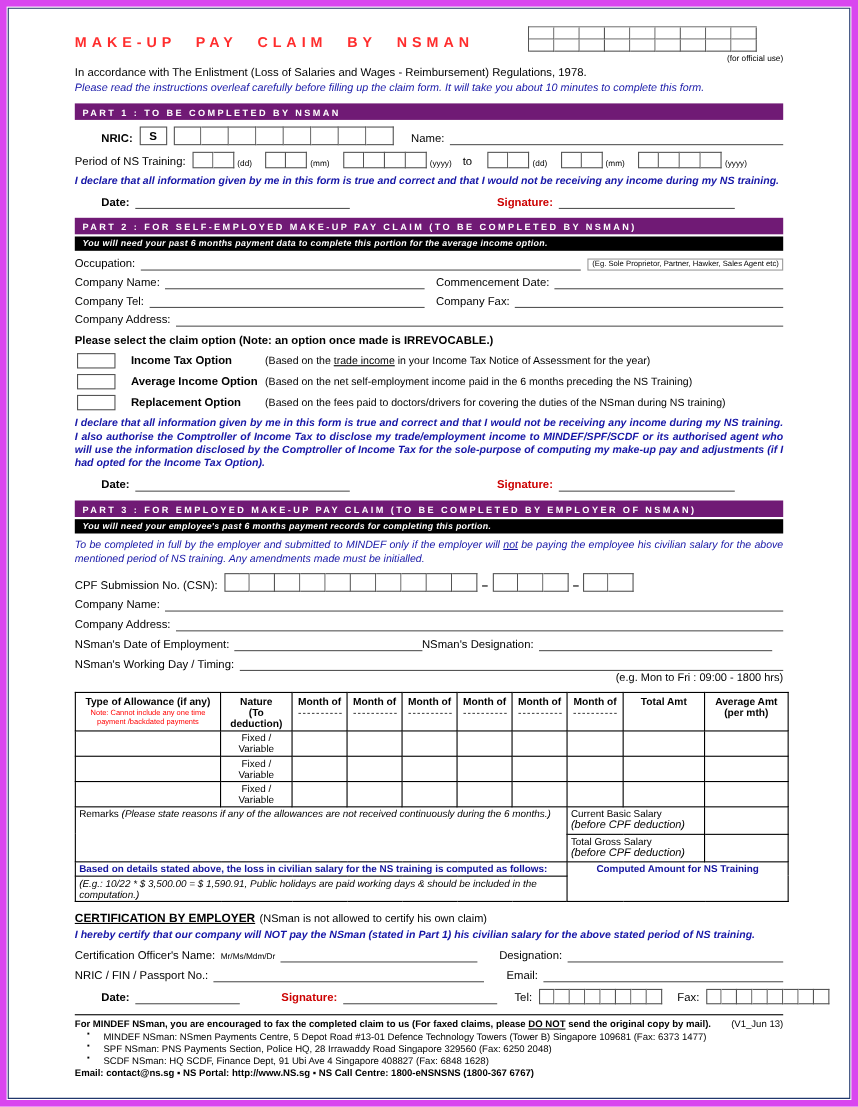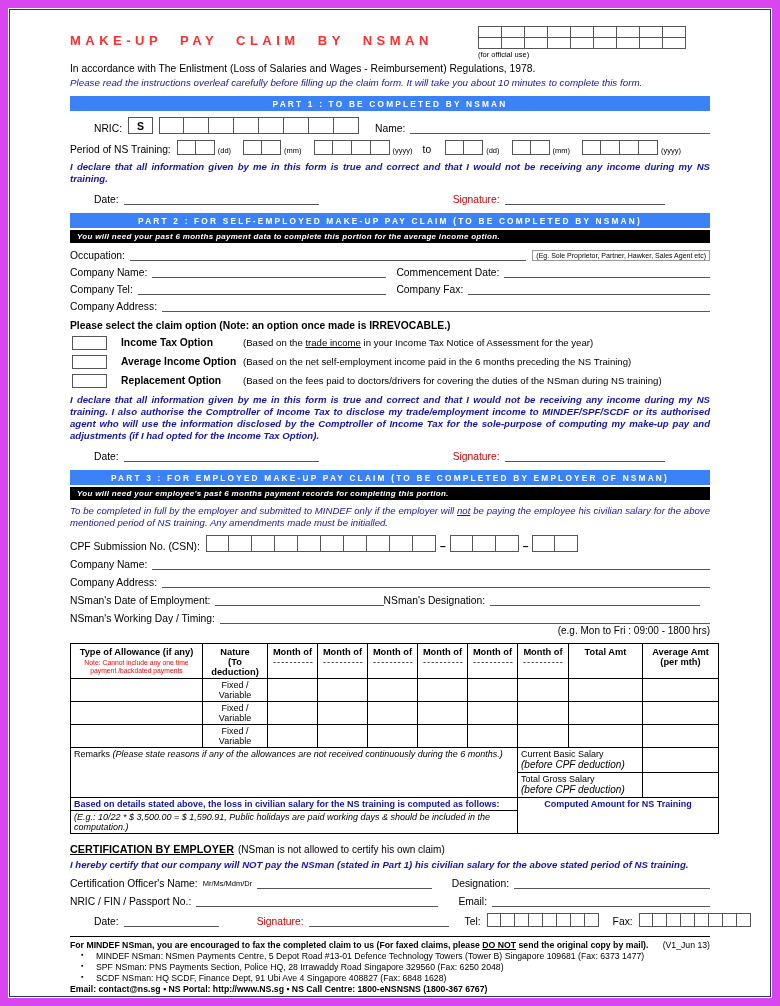--- a/index.html
+++ b/index.html
@@ -1,39 +1,39 @@
 <!DOCTYPE html>
 <html><head>
 <meta charset="utf-8">
 <style>
   * { box-sizing: border-box; margin: 0; padding: 0; }
   body { width: 780px; background: #fff; font-family: "Liberation Sans", sans-serif; color: #000; }
-  .page { width: 780px; height: 1006px; background: #fff; border: 8px solid #d946ef;
+  .page { width: 780px; height: 1006px; background: #fff; border: 6px solid #d946ef;
           box-shadow: inset 0 0 0 1px #ffffff, inset 0 0 0 2px #20366b;
           padding: 18px 62px 6px 62px; overflow: hidden; position: relative; }
 
   
   .title-row { display: flex; justify-content: space-between; align-items: flex-start; }
   .form-title { color: #ff2d2d; font-weight: bold; font-size: 13px; letter-spacing: 4.5px; word-spacing: 10px; padding-top: 7px; }
-  .ou { width: 232px; }
+  .ou { width: 232px; text-align: right; }
   .ou-grid { border-top: 1px solid #555; border-left: 1px solid #555; display: grid; grid-template-columns: repeat(9, 1fr); width: 208px; }
   .ou-grid span { height: 11px; border-right: 1px solid #555; border-bottom: 1px solid #555; background: #fff; }
   .ou-label { font-size: 7.5px; margin-top: 1px; }
   .reg { font-size: 10.3px; margin-top: 4px; }
   .instr { color: #1616a7; font-style: italic; font-size: 9.8px; margin-top: 3px; }
 
   
-  .bar { background: #3b82f6; color: #fff; font-weight: bold; font-size: 8.3px; letter-spacing: 2.2px; padding: 3px 7px 2px; margin-top: 8px; text-align: center; }
+  .bar { background: #701a75; color: #fff; font-weight: bold; font-size: 8.3px; letter-spacing: 2.2px; padding: 3px 7px 2px; margin-top: 8px; }
   .subbar { background: #000; color: #fff; font-weight: bold; font-style: italic; font-size: 8px; padding: 2px 7px; margin-top: 2px; letter-spacing: .3px; }
 
   
   .frow { display: flex; align-items: flex-end; font-size: 10.3px; margin-top: 6px; }
   .frow.tight { margin-top: 5px; }
   .lbl { white-space: nowrap; }
-  .b { font-weight: normal; padding-left: 24px; }
+  .b { font-weight: bold; padding-left: 24px; }
   .red { color: #cc0000; }
   .u { text-decoration: underline; }
   .fline { flex: 1 1 auto; border-bottom: 1px solid #555; height: 12px; min-width: 18px; margin-left: 5px; }
   .fline.fixed { flex: 0 0 auto; }
   .hint { font-size: 7.5px; margin: 0 6px 0 3px; white-space: nowrap; }
   .half { display: flex; align-items: flex-end; }
   .half.l { width: 51%; padding-right: 10px; }
   .half.r { width: 49%; }
 
   

